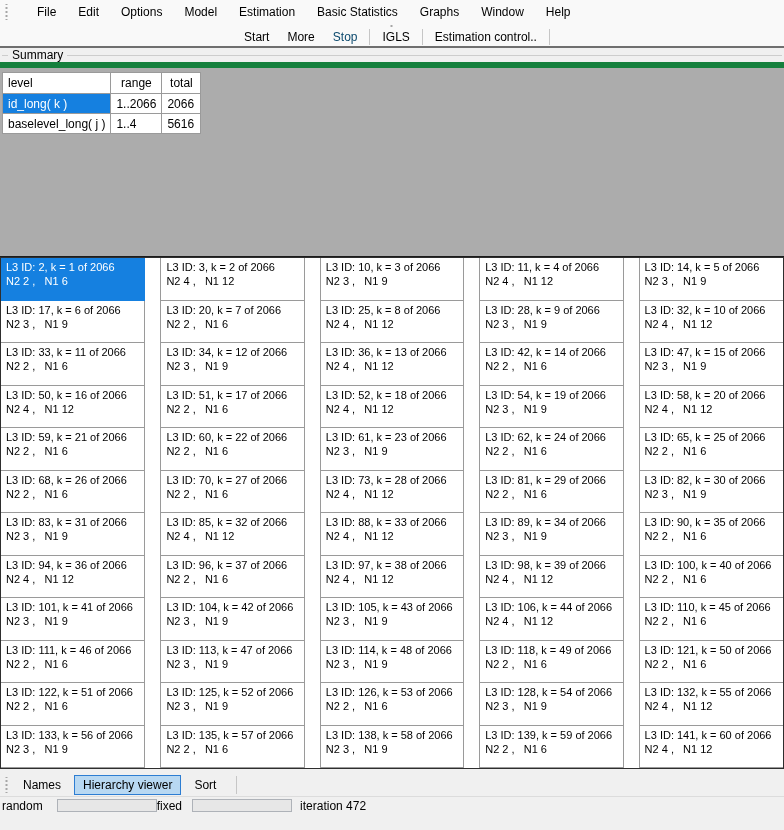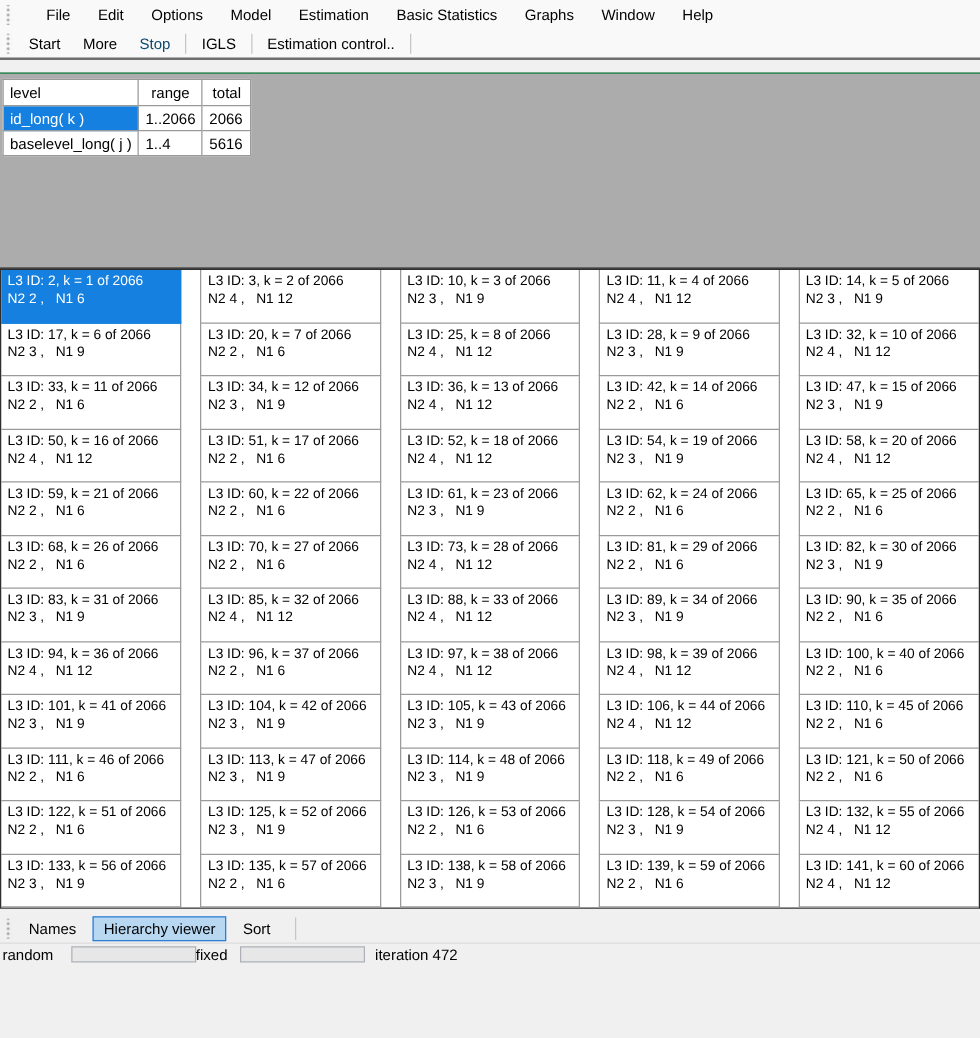--- a/index.html
+++ b/index.html
@@ -14,21 +14,21 @@
   .menubar {
     height:24px; background:#f9f9f9;
     display:flex; align-items:center; padding-left:4px;
   }
   .menu-items { display:flex; align-items:center; margin-left:12px; }
   .menu-item { padding:0 11px; line-height:24px; cursor:default; }
 
   
   .toolbar {
     height:22px; background:#f9f9f9;
-    display:flex; align-items:center; padding-left:4px;
+    display:flex; align-items:center; padding-left:4px;flex-direction:column;
   }
   .grip {
     width:5px; height:16px; margin-right:5px;
     background-image:radial-gradient(circle, #a6a6a6 1px, transparent 1.2px);
     background-size:4px 4px; background-position:center;
   }
   .tb-btn { padding:2px 9px; cursor:default; white-space:nowrap; }
   .tb-btn.disabled { color:#0c4a6e; }
   .tb-sep { width:1px; height:16px; background:#c6c6c6; margin:0 3px; }
 
@@ -36,22 +36,22 @@
 
   
   .groupbox-caption { display:flex; align-items:center; height:14px; }
   .caption-line { border-top:1px solid #cdcdcd; height:0; }
   .caption-line.start { width:6px; margin-left:2px; }
   .caption-line.end { flex:1; margin-right:2px; }
   .caption-text { padding:0 4px; white-space:nowrap; }
 
   
   .summary-panel {
-    height:157px; background:#acacac; position:relative;
-    border-top:1px solid #15803d; border-bottom:1px solid #1c1c1c;margin-top:10px;
+    height:195px; background:#acacac; position:relative;
+    border-top:6px solid #15803d; border-bottom:1px solid #1c1c1c;
   }
   .summary-table {
     position:absolute; left:2px; top:4px;
     border-collapse:collapse; background:#fff; font-size:12px;
   }
   .summary-table th, .summary-table td {
     border:1px solid #9a9a9a; padding:1px 5px;
     font-weight:normal; text-align:left; white-space:nowrap;
   }
   .summary-table th { height:21px; }
@@ -142,20 +142,25 @@
       <div class="tb-btn">IGLS</div>
       <div class="tb-sep"></div>
       <div class="tb-btn">Estimation control..</div>
       <div class="tb-sep"></div>
     </div>
 </div>
 
 <div class="main-divider"></div>
 
 <div>
+  <div class="groupbox-caption">
+    <div class="caption-line start"></div>
+    <div class="caption-text">Summary</div>
+    <div class="caption-line end"></div>
+  </div>
   <div class="summary-panel">
     <table class="summary-table">
       <thead>
           <tr id="summary-head-row">
             <th class="col-level">level</th>
             <th class="col-range">range</th>
             <th class="col-total">total</th>
           </tr>
         </thead>
       <tbody id="summary-tbody">

